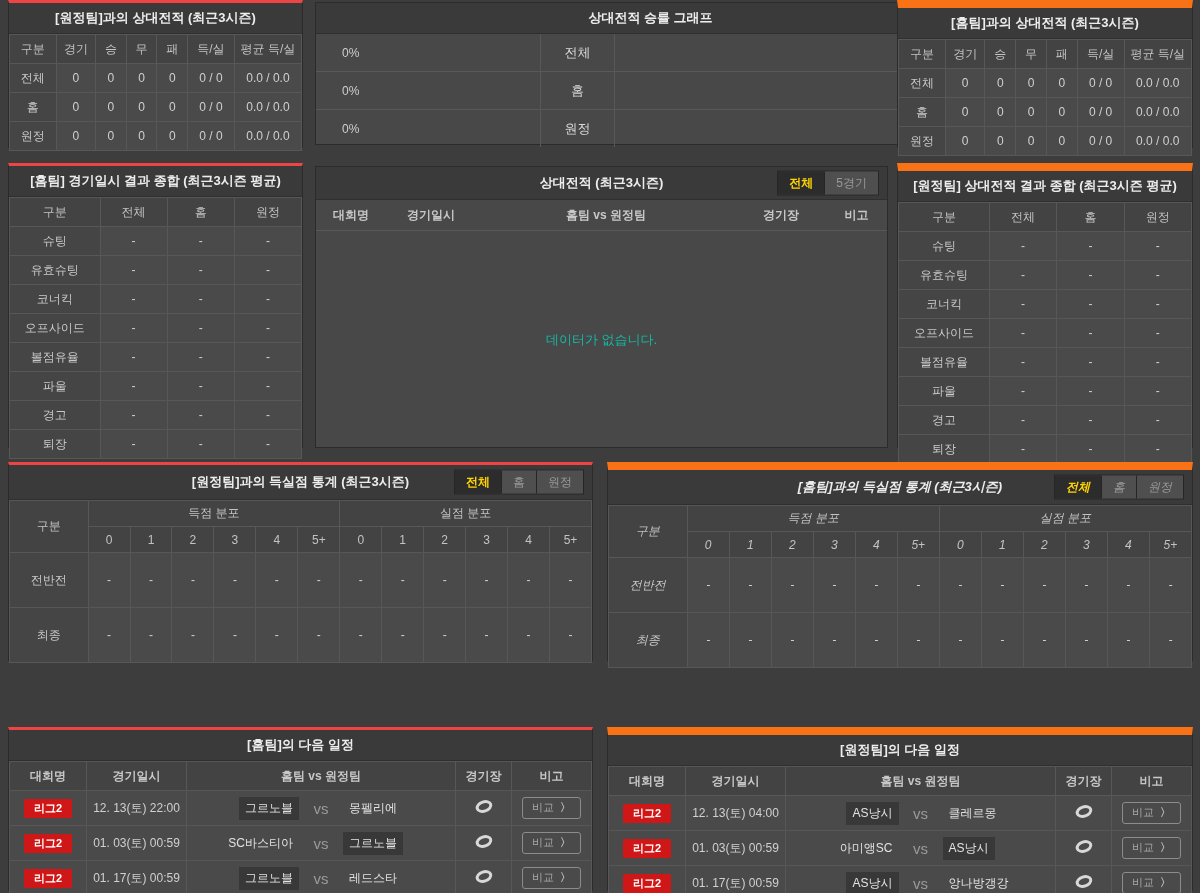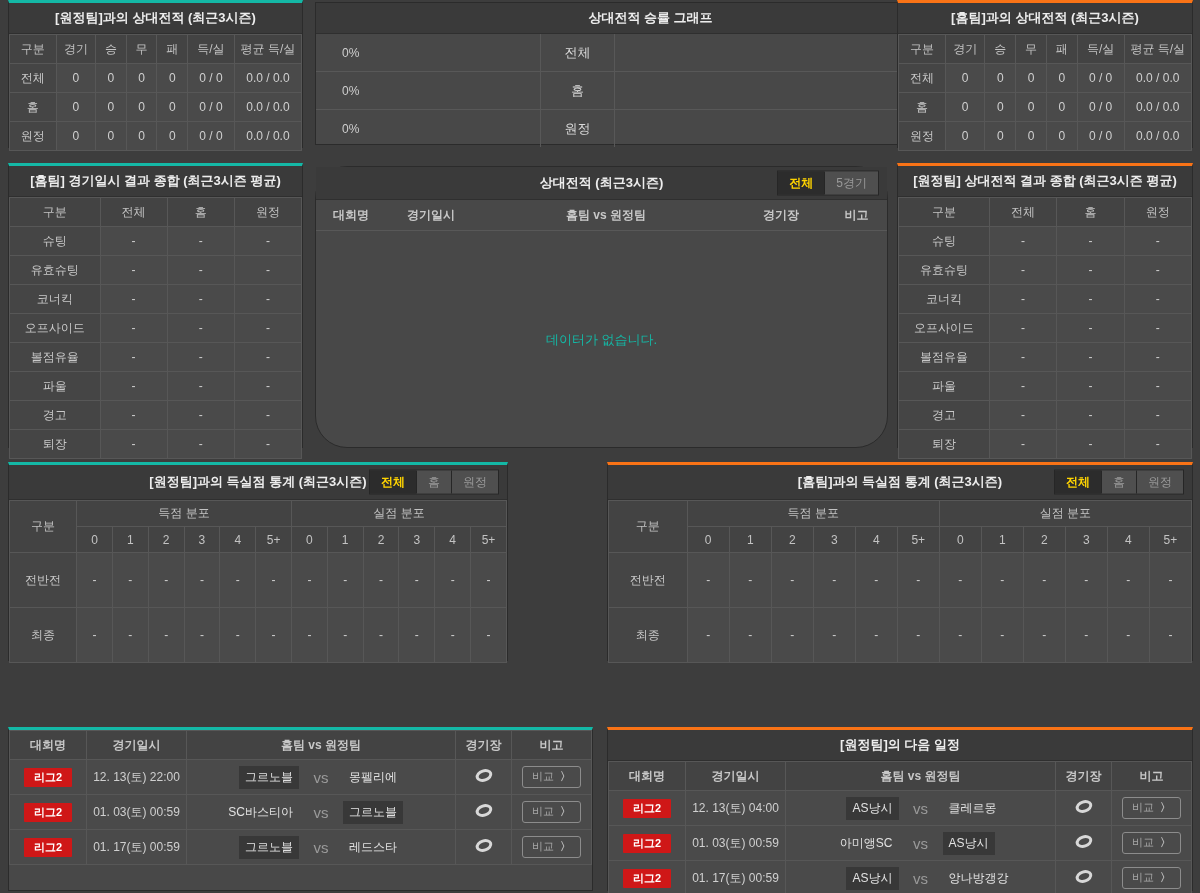--- a/index.html
+++ b/index.html
@@ -1,20 +1,20 @@
 <!DOCTYPE html>
 <html><head>
 <meta charset="utf-8">
 <style>
   html,body{margin:0;padding:0;background:#3d3d3d;}
   body{position:relative;width:1200px;height:893px;overflow:hidden;
        font-family:"Liberation Sans","DejaVu Sans",sans-serif;}
   .panel{position:absolute;background:#484848;border:1px solid #2b2b2b;box-sizing:border-box;}
-  .panel.red{border-top:3px solid #14b8a6;}
-  .panel.blue{border-top:3px solid #f97316;}
+  .panel.red{border-top:3px solid #ef4444;}
+  .panel.blue{border-top:8px solid #f97316;}
   .title{height:30px;line-height:30px;text-align:center;font-size:13px;font-weight:bold;
          color:#ededed;background:#3a3a3a;border-bottom:1px solid #2f2f2f;position:relative;}
   .title.tall{height:34px;line-height:34px;}
   
   .tabs{position:absolute;right:8px;top:50%;transform:translateY(-50%);display:flex;
         border:1px solid #262626;line-height:normal;}
   .tab{padding:3px 11px;font-size:12px;background:#4f4f4f;color:#9a9a9a;font-weight:normal;
        border-left:1px solid #262626;cursor:pointer;white-space:nowrap;}
   .tab:first-child{border-left:none;}
   .tab.active{background:#2c2c2c;color:#ffd400;font-weight:bold;}
@@ -55,24 +55,24 @@
   .mvs{width:44px;text-align:center;color:#9a9a9a;font-size:15px;}
   .cmp{display:inline-block;border:1px solid #8c8c8c;border-radius:3px;padding:2px 9px 3px;
        font-size:11px;color:#a8a8a8;background:transparent;cursor:pointer;white-space:nowrap;}
   .cmp .chev{margin-left:6px;font-weight:bold;color:#bdbdbd;}
   .stadium{display:inline-block;vertical-align:middle;cursor:pointer;}
   
   #p1{left:8px;top:0;width:295px;height:148px;}
   #p2{left:315px;top:2px;width:671px;height:143px;}
   #p3{left:897px;top:0;width:296px;height:148px;}
   #p4{left:8px;top:163px;width:295px;height:285px;}
-  #p5{left:315px;top:166px;width:573px;height:282px;border-radius:32px;}
+  #p5{left:315px;top:166px;width:573px;height:282px;}
   #p6{left:897px;top:163px;width:296px;height:285px;}
-  #p7{left:8px;top:462px;width:500px;height:199px;}
-  #p8{left:607px;top:462px;width:586px;height:199px;}
+  #p7{left:8px;top:462px;width:585px;height:199px;}
+  #p8{left:607px;top:462px;width:586px;height:199px;font-style:italic;}
   #p9{left:8px;top:727px;width:585px;height:164px;}
   #p10{left:607px;top:727px;width:586px;height:164px;}
 </style>
 </head>
 <body>
 
 <div class="panel red" id="p1">
   <div class="title">[원정팀]과의 상대전적 (최근3시즌)</div>
   <table class="t">
     <colgroup>
@@ -503,20 +503,21 @@
       <td class="v">-</td>
       <td class="v">-</td>
       <td class="v">-</td>
       <td class="v">-</td>
     </tr>
   </tbody>
     </table>
 </div>
 
 <div class="panel red" id="p9">
+  <div class="title">[홈팀]의 다음 일정</div>
   <table class="t sched">
     <colgroup>
         <col style="width:77px">
         <col style="width:100px">
         <col>
         <col style="width:56px">
         <col style="width:80px">
       </colgroup>
     <tbody>
         <tr>

